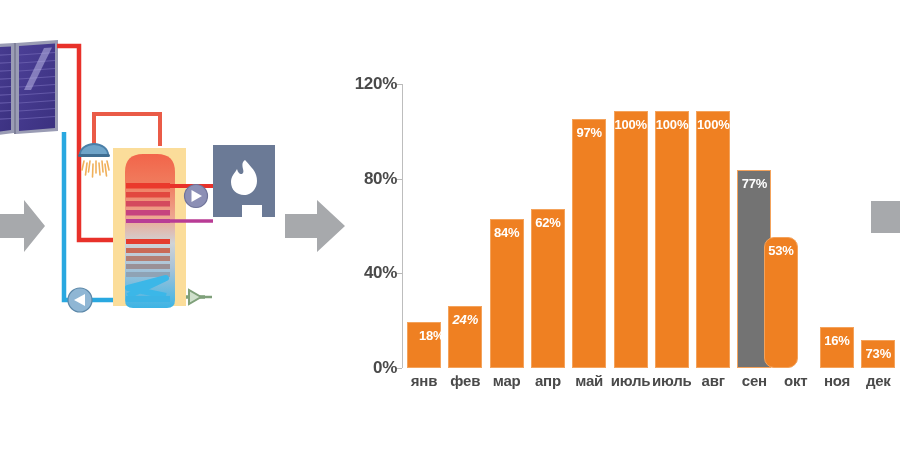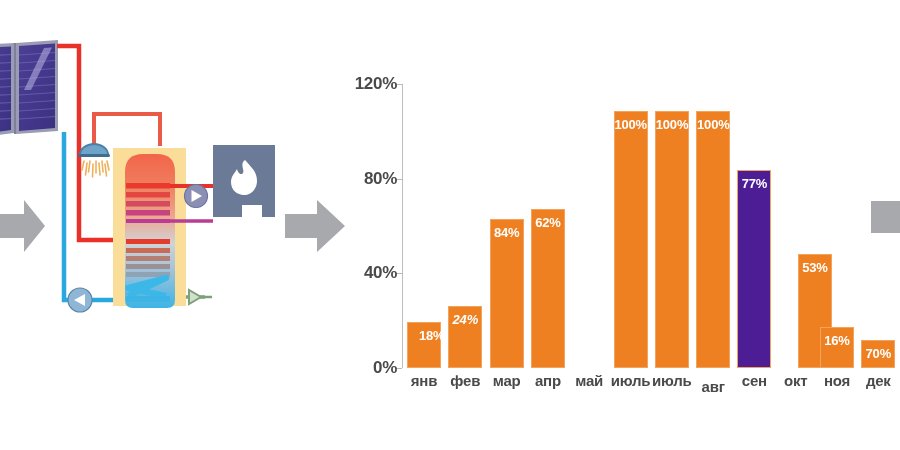--- a/index.html
+++ b/index.html
@@ -215,51 +215,54 @@
         </div>
         <div class="bar" style="left: 45.3px; width: 34px; height: 61.6px; background: rgb(239, 128, 34); border-color: rgb(244, 163, 92); font-style: italic;">
           <div class="bar-val" style="color: rgb(255, 255, 255);">24%</div>
         </div>
         <div class="bar" style="left: 86.6px; width: 34px; height: 148.867px; background: rgb(239, 128, 34); border-color: rgb(244, 163, 92);">
           <div class="bar-val" style="color: rgb(255, 255, 255);">84%</div>
         </div>
         <div class="bar" style="left: 127.9px; width: 34px; height: 159.133px; background: rgb(239, 128, 34); border-color: rgb(244, 163, 92);">
           <div class="bar-val" style="color: rgb(255, 255, 255);">62%</div>
         </div>
+        <div class="bar" style="left: 169.2px; width: 34px; height: 248.967px; background: rgb(239, 128, 34); border-color: rgb(244, 163, 92);">
+          <div class="bar-val" style="color: rgb(255, 255, 255);">97%</div>
+        </div>
         <div class="bar" style="left: 210.5px; width: 34px; height: 256.667px; background: rgb(239, 128, 34); border-color: rgb(244, 163, 92);">
           <div class="bar-val" style="color: rgb(255, 255, 255);">100%</div>
         </div>
         <div class="bar" style="left: 251.8px; width: 34px; height: 256.667px; background: rgb(239, 128, 34); border-color: rgb(244, 163, 92);">
           <div class="bar-val" style="color: rgb(255, 255, 255);">100%</div>
         </div>
         <div class="bar" style="left: 293.1px; width: 34px; height: 256.667px; background: rgb(239, 128, 34); border-color: rgb(244, 163, 92);">
           <div class="bar-val" style="color: rgb(255, 255, 255);">100%</div>
         </div>
-        <div class="bar" style="left: 334.4px; width: 34px; height: 197.633px; background: #4c1d95; border-color: rgb(244, 163, 92); padding-left: 20px;">
+        <div class="bar" style="left: 334.4px; width: 34px; height: 197.633px; background: #737373; border-color: rgb(244, 163, 92); padding-left: 20px;">
           <div class="bar-val" style="color: rgb(255, 255, 255);">77%</div>
         </div>
-        <div class="bar" style="left: 395px; width: 34px; height: 114px; background: rgb(239, 128, 34); border-color: rgb(244, 163, 92);">
+        <div class="bar" style="left: 361px; width: 34px; height: 131px; background: rgb(239, 128, 34); border-color: rgb(244, 163, 92); border-radius: 10px;">
           <div class="bar-val" style="color: rgb(255, 255, 255);">53%</div>
         </div>
         <div class="bar" style="left: 417px; width: 34px; height: 41.0667px; background: rgb(239, 128, 34); border-color: rgb(244, 163, 92);">
           <div class="bar-val" style="color: rgb(255, 255, 255);">16%</div>
         </div>
         <div class="bar" style="left: 458.3px; width: 34px; height: 28.2333px; background: rgb(239, 128, 34); border-color: rgb(244, 163, 92);">
-          <div class="bar-val" style="color: rgb(255, 255, 255);">70%</div>
+          <div class="bar-val" style="color: rgb(255, 255, 255);">73%</div>
         </div>
       </div>
     <div class="xlabels" id="xlabels">
         <div class="xlabel" style="left: 0px; width: 42px;">янв</div>
         <div class="xlabel" style="left: 41.3px; width: 42px;">фев</div>
         <div class="xlabel" style="left: 82.6px; width: 42px;">мар</div>
         <div class="xlabel" style="left: 123.9px; width: 42px;">апр</div>
         <div class="xlabel" style="left: 165.2px; width: 42px;">май</div>
         <div class="xlabel" style="left: 206.5px; width: 42px;">июль</div>
         <div class="xlabel" style="left: 247.8px; width: 42px;">июль</div>
-        <div class="xlabel" style="left: 289.1px; width: 42px; margin-top: 6px;">авг</div>
+        <div class="xlabel" style="left: 289.1px; width: 42px;">авг</div>
         <div class="xlabel" style="left: 330.4px; width: 42px;">сен</div>
         <div class="xlabel" style="left: 371.7px; width: 42px;">окт</div>
         <div class="xlabel" style="left: 413px; width: 42px;">ноя</div>
         <div class="xlabel" style="left: 454.3px; width: 42px;">дек</div>
       </div>
   </div>
 
 </div>
 
 </body></html>

